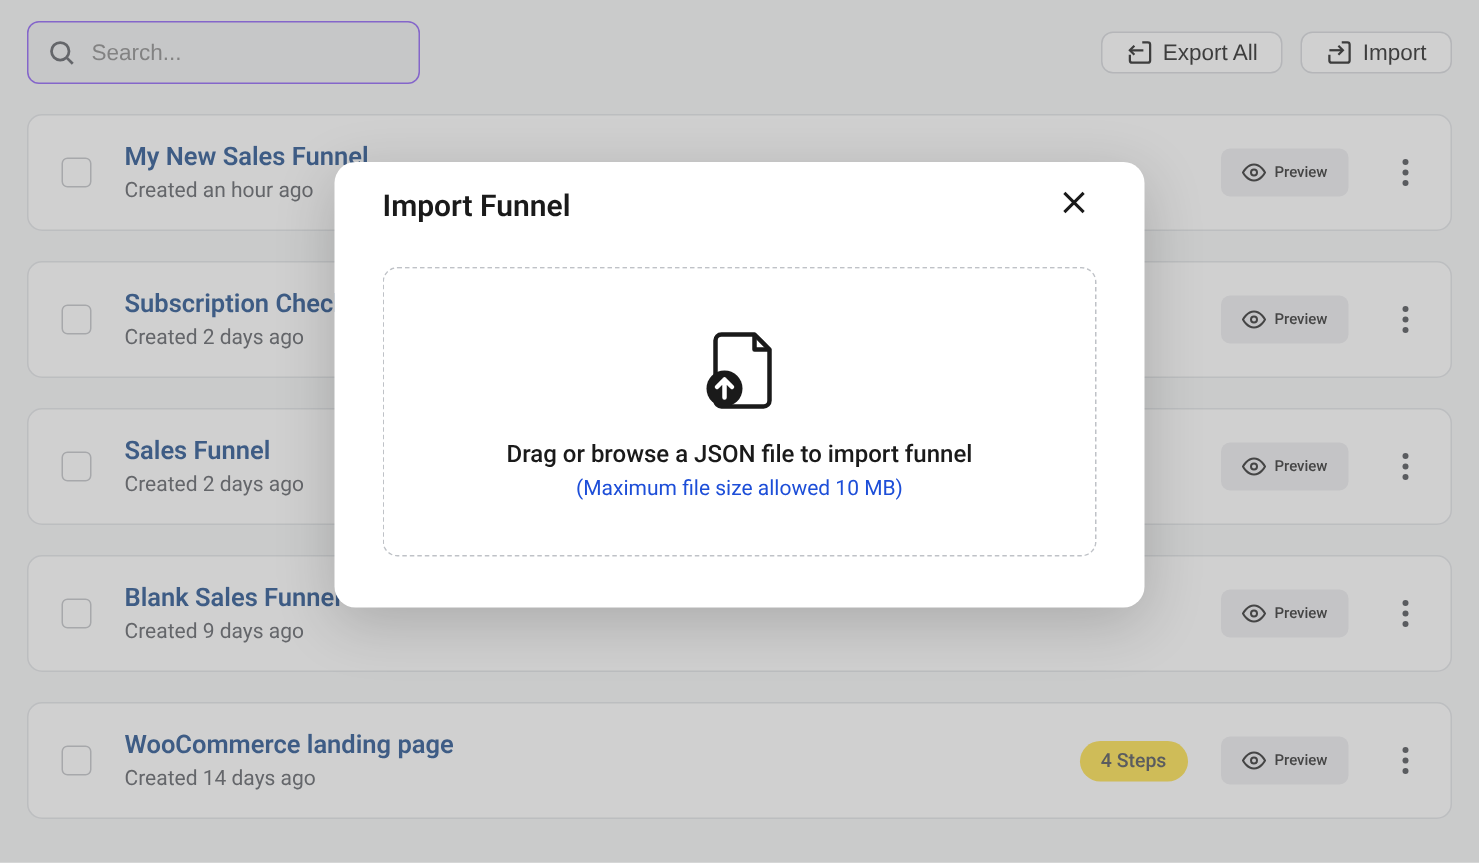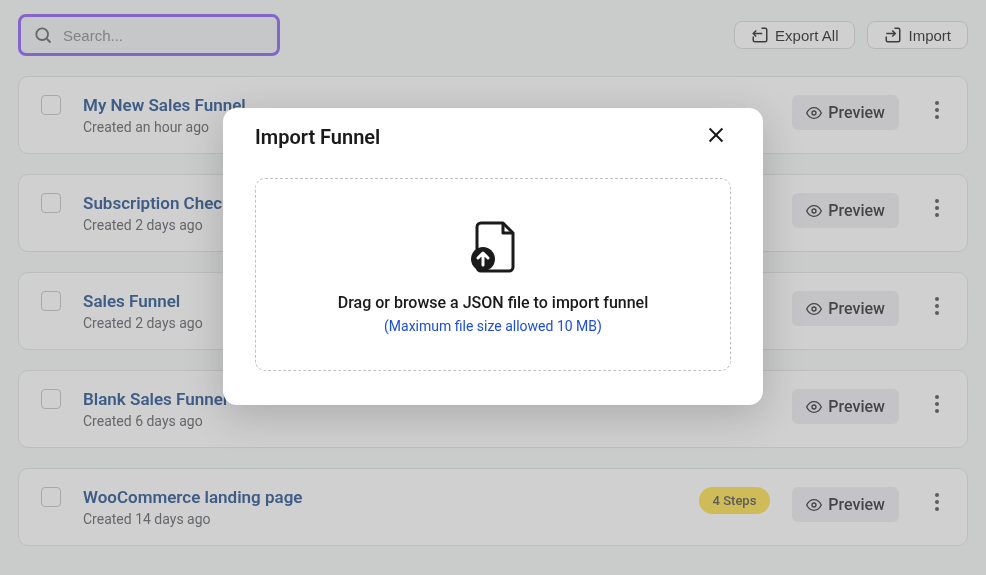--- a/index.html
+++ b/index.html
@@ -19,21 +19,21 @@
       display: flex;
       align-items: center;
       gap: 12px;
       margin-bottom: 20px;
     }
     .search-box {
       display: flex;
       align-items: center;
       width: 262px;
       height: 42px;
-      border: 3px solid #8b5cf6;
+      border: 1px solid #8b5cf6;
       border-radius: 8px;
       background: #f0f1f3;
       padding: 0 12px;
       gap: 10px;
     }
     .search-box svg { flex-shrink: 0; }
     .search-box input {
       border: none;
       background: transparent;
       outline: none;
@@ -57,21 +57,21 @@
       cursor: pointer;
       font-weight: 500;
     }
     .funnel-list {
       display: flex;
       flex-direction: column;
       gap: 20px;
     }
     .funnel-card {
       display: flex;
-      align-items: flex-start;
+      align-items: center;
       border: 1px solid #e1e3e6;
       border-radius: 10px;
       background: #fff;
       padding: 18px 22px;
       gap: 22px;
     }
     .checkbox {
       width: 20px;
       height: 20px;
       border: 1.5px solid #c0c2c6;
@@ -98,21 +98,21 @@
       padding: 6px 14px;
       border-radius: 16px;
     }
     .preview-btn {
       display: inline-flex;
       align-items: center;
       gap: 6px;
       background: #ededf0;
       border-radius: 6px;
       padding: 8px 14px;
-      font-size: 16px;
+      font-size: 10px;
       color: #2a2a2a;
       font-weight: 500;
       cursor: pointer;
     }
     .kebab {
       display: flex;
       flex-direction: column;
       gap: 3px;
       padding: 6px;
       cursor: pointer;
@@ -264,21 +264,21 @@
           <span></span>
           <span></span>
           <span></span>
         </div>
     </div>
 
     <div class="funnel-card">
       <div class="checkbox"></div>
       <div class="card-main">
         <div class="card-title">Blank Sales Funnel</div>
-        <div class="card-sub">Created 6 days ago</div>
+        <div class="card-sub">Created 9 days ago</div>
       </div>
       <div class="preview-btn">
         <svg width="16" height="16" viewBox="0 0 24 24" fill="none" stroke="#2a2a2a" stroke-width="2">
             <path d="M1 12s4-8 11-8 11 8 11 8-4 8-11 8-11-8-11-8z"></path>
             <circle cx="12" cy="12" r="3"></circle>
           </svg>
         <span>Preview</span>
       </div>
       <div class="kebab">
           <span></span>

